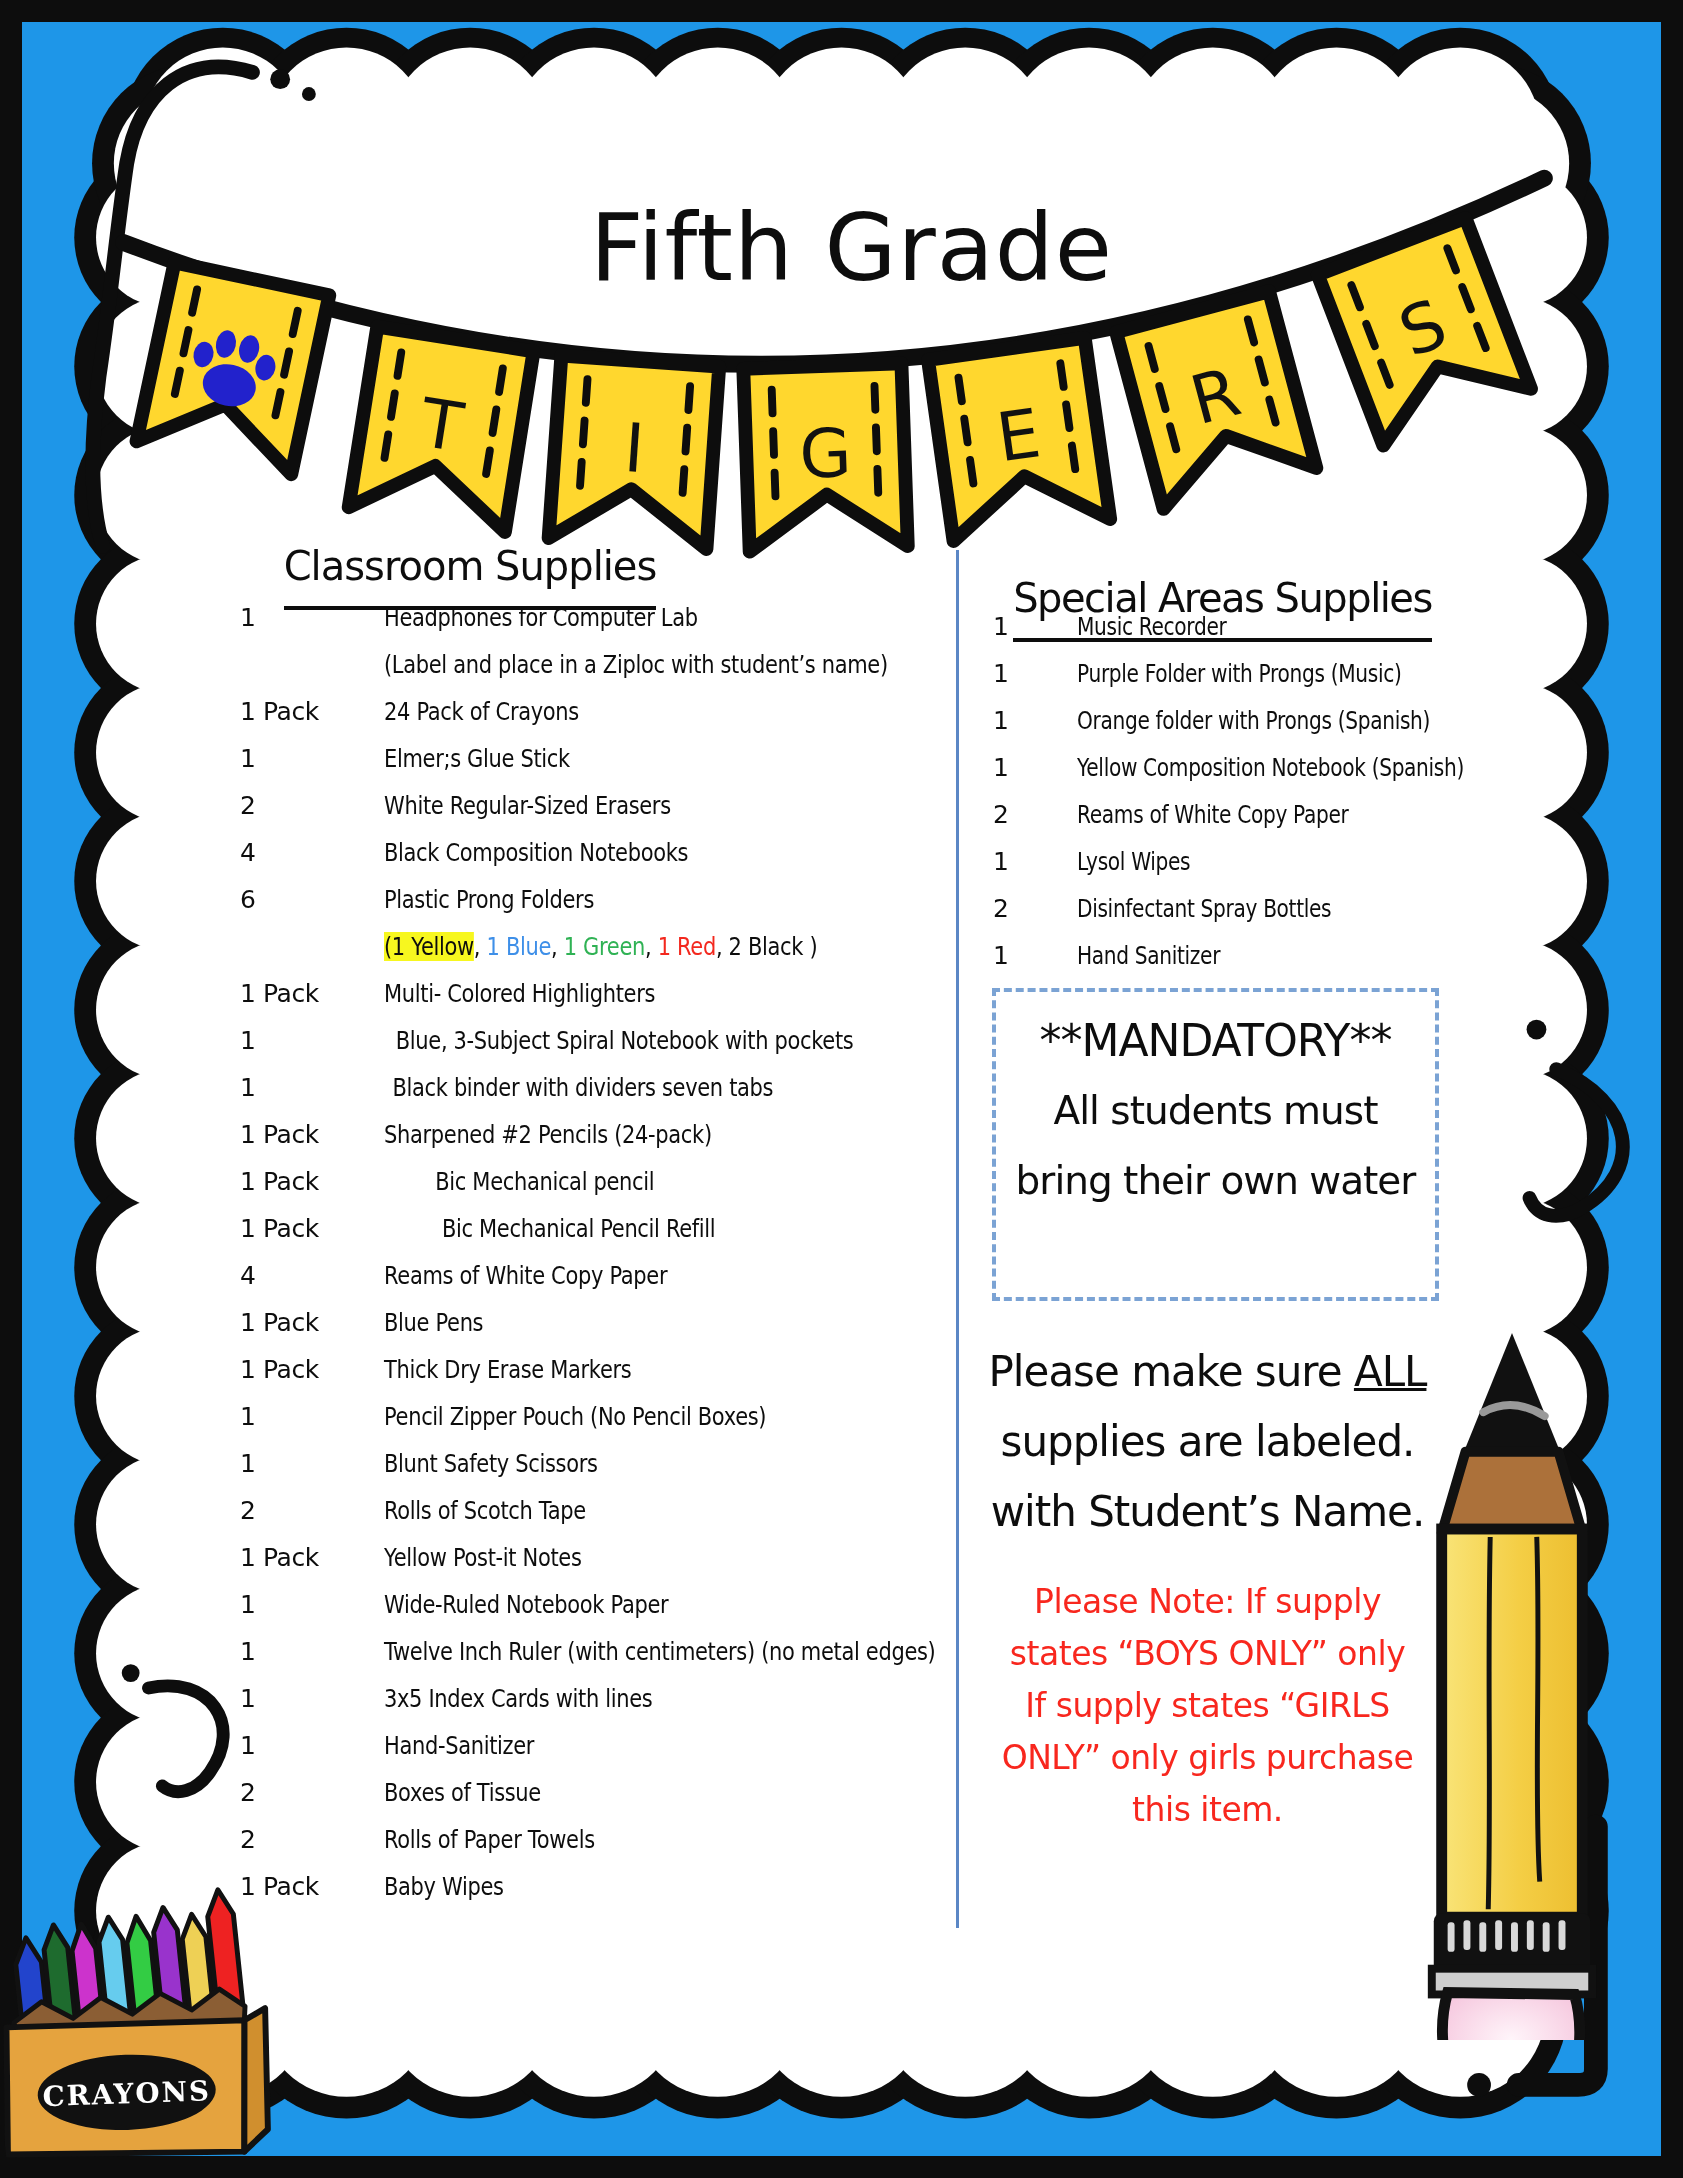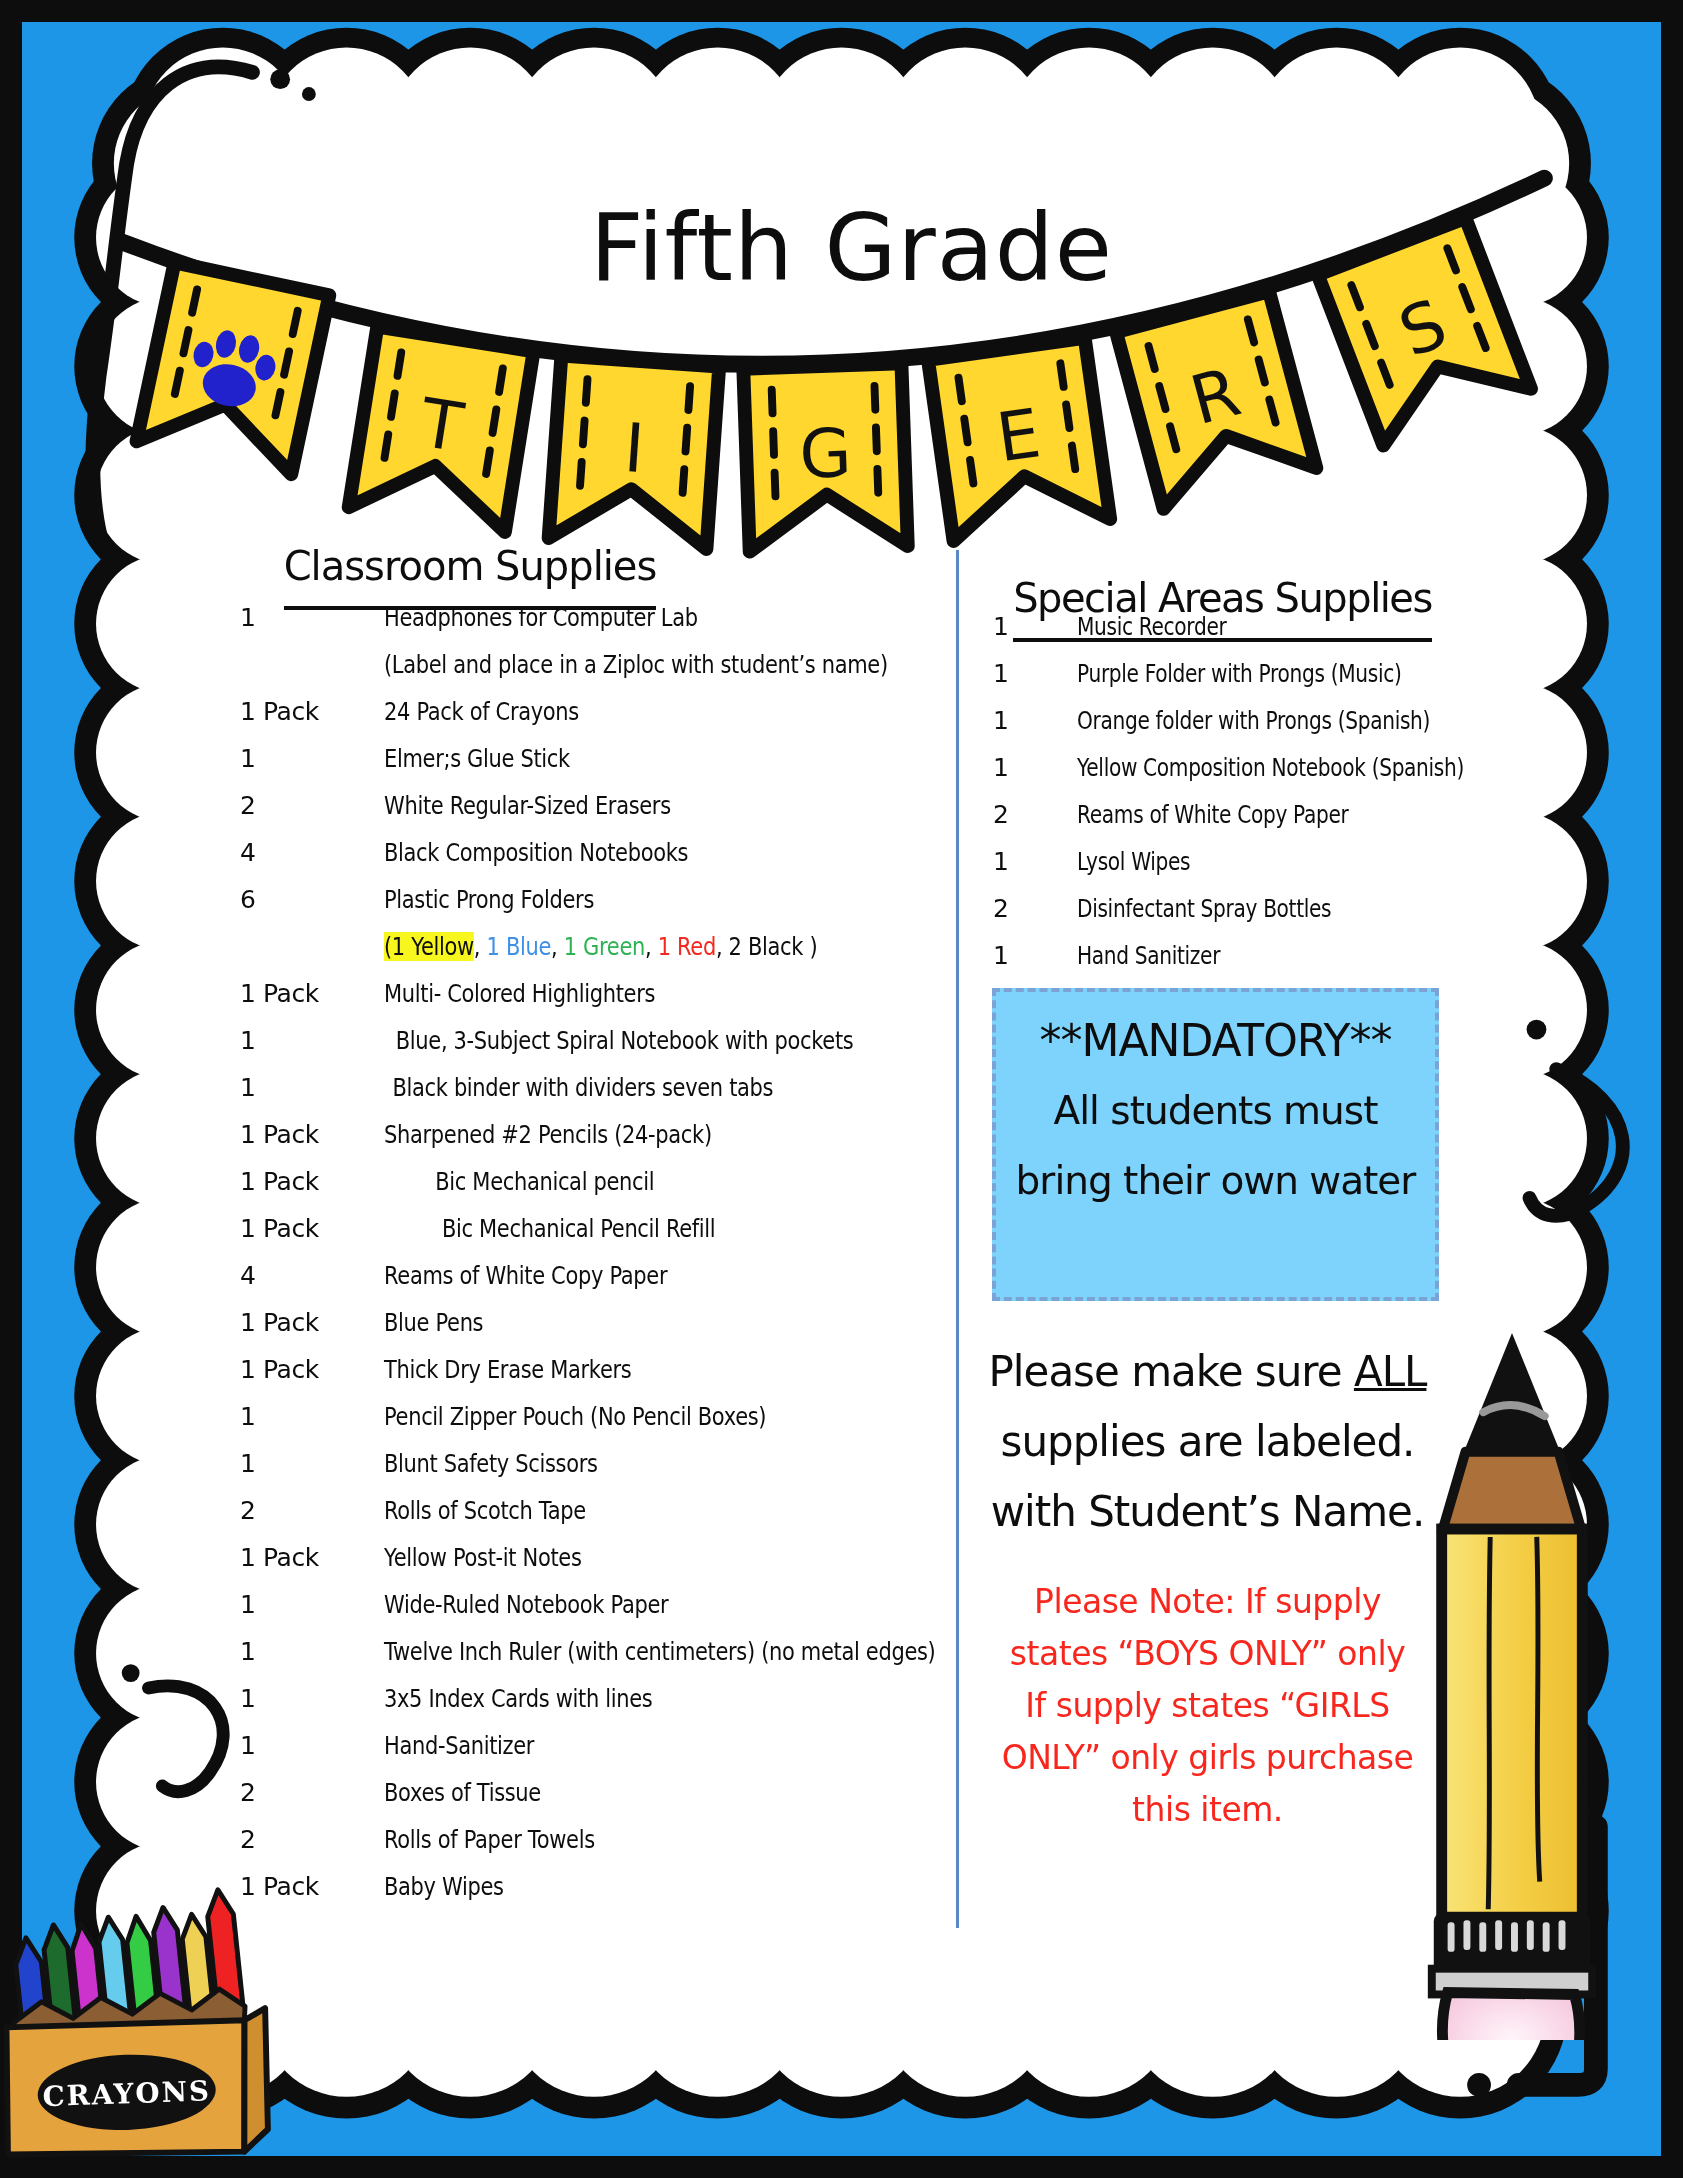--- a/index.html
+++ b/index.html
@@ -32,21 +32,21 @@
   #special-rows{left:993px;top:603px;width:455px;}
   .srow{display:flex;align-items:center;height:47px;font-size:25px;letter-spacing:-0.4px;white-space:nowrap;}
   .srow .qty{width:144px;flex:none;}
   #special-rows .srow .qty{width:84px;}
   .srow .item{transform:scaleX(0.84);transform-origin:left center;}
   #special-rows .srow .item{font-size:24px;}
   
   #divider{position:absolute;left:956px;top:550px;width:3px;height:1378px;background:#5B87C5;}
   
   #mandatory-box{position:absolute;left:992px;top:988px;width:447px;height:313px;
-    border:4px dashed #7BA3D4;text-align:center;padding-top:14px;background:#7dd3fc;}
+    border:4px dashed #7BA3D4;text-align:center;padding-top:14px;background:#ffffff;}
   #mandatory-lines div{font-size:39px;line-height:70px;letter-spacing:-1px;}
   #mandatory-lines div:first-child{font-size:44px;}
   
   #label-note{position:absolute;left:962px;top:1337px;width:491px;text-align:center;}
   #label-lines div{font-size:42px;line-height:70px;letter-spacing:-1px;}
   
   #red-note{position:absolute;left:970px;top:1576px;width:475px;text-align:center;color:#F8271E;}
   #red-lines div{font-size:33px;line-height:52px;letter-spacing:-0.5px;}
   
   #crayon-box{position:absolute;left:-6px;top:1893px;transform:rotate(-6deg);transform-origin:50% 50%;}

